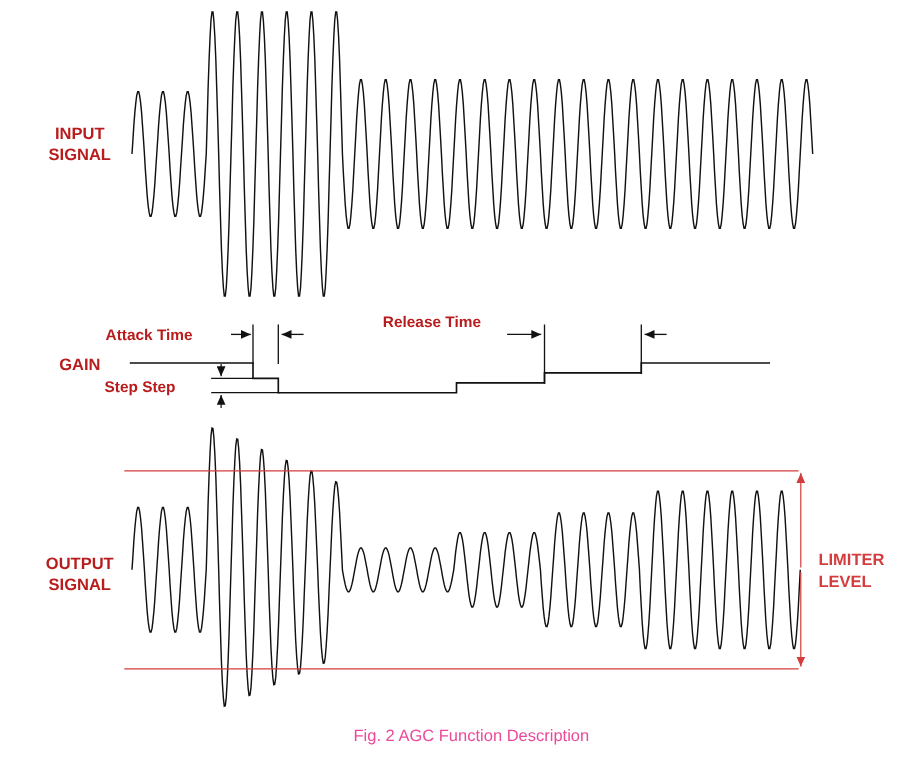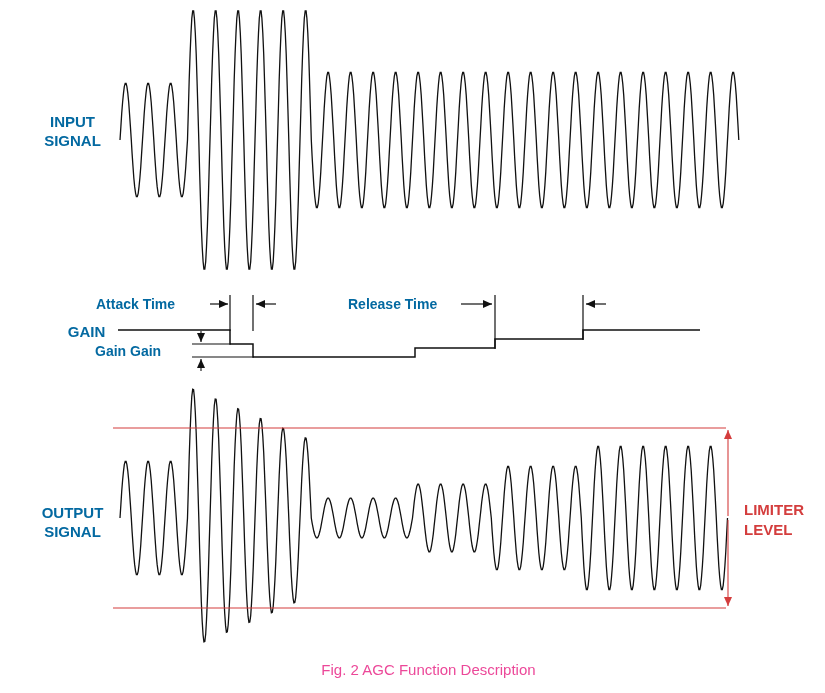--- a/index.html
+++ b/index.html
@@ -3,21 +3,21 @@
 <meta charset="utf-8">
 <style>
   html,body{margin:0;padding:0;background:#ffffff;}
   .canvas{
     position:relative;width:825px;height:693px;background:#ffffff;
     font-family:"Liberation Sans",sans-serif;color:#111;overflow:hidden;
   }
   .canvas svg{position:absolute;left:0;top:0;}
   .label{
     position:absolute;font-weight:bold;font-size:15px;line-height:19px;
-    color:#0369a1;white-space:pre-line;
+    color:#b91c1c;white-space:pre-line;
   }
   .side-label{width:95px;text-align:center;}
   .anno-label{font-size:14px;line-height:17px;text-align:left;}
   .limiter-label{color:#d43d3d;line-height:20px;}
   .caption{
     position:absolute;left:0;top:661px;width:100%;text-align:center;
     font-size:15px;font-weight:normal;color:#ec4899;white-space:pre-line;padding-left:16px;
   }
 </style>
 </head>
@@ -66,28 +66,28 @@
       <line x1="113" x2="726" y1="428" y2="428"></line>
       <line x1="113" x2="726" y1="608" y2="608"></line>
       <line marker-end="url(#arrR)" x1="728" x2="728" y1="516" y2="430"></line>
       <line marker-end="url(#arrR)" x1="728" x2="728" y1="520" y2="606"></line>
     </g>
   </svg>
 
   <div class="label side-label" style="left:25px;top:112px;">INPUT
 SIGNAL</div>
 
-  <div class="label side-label" style="left:39px;top:322px;">GAIN</div>
+  <div class="label side-label" style="left:25px;top:322px;">GAIN</div>
 
   <div class="label side-label" style="left:25px;top:503px;text-align:center;">OUTPUT
 SIGNAL</div>
 
   <div class="label anno-label" style="left:96px;top:296px;width:110px;">Attack Time</div>
 
-  <div class="label anno-label" style="left:348px;top:296px;width:110px;">Release Time</div>
+  <div class="label anno-label" style="left:348px;top:284px;width:110px;">Release Time</div>
 
-  <div class="label anno-label" style="left:95px;top:343px;width:93px;">Gain Gain</div>
+  <div class="label anno-label" style="left:95px;top:343px;width:93px;">Step Step</div>
 
   <div class="label limiter-label" style="left:744px;top:500px;">LIMITER
 LEVEL</div>
 
   <div class="caption">Fig. 2 AGC Function Description</div>
 </div>
 
 </body></html>

